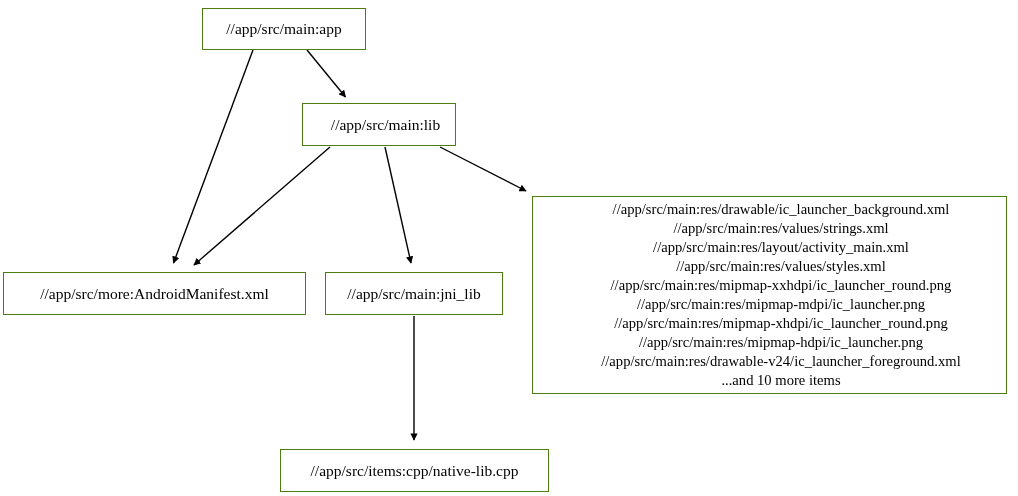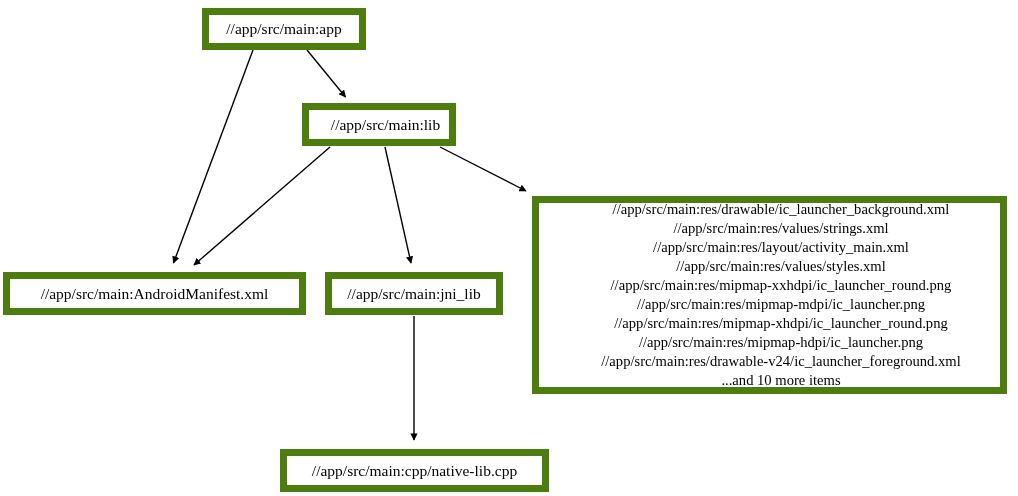--- a/index.html
+++ b/index.html
@@ -19,21 +19,21 @@
     position: absolute;
     left: 0;
     top: 0;
     width: 1018px;
     height: 496px;
     pointer-events: none;
   }
   .node {
     position: absolute;
     box-sizing: border-box;
-    border: 7px solid #4d7c0f;
+    border: 1px solid #4d7c0f;
     background: #ffffff;
     display: flex;
     align-items: center;
     justify-content: center;
     text-align: center;
     color: #000000;
     font-family: "Liberation Serif", "DejaVu Serif", serif;
     font-size: 15.5px;
     line-height: 19.2px;
     white-space: pre;
@@ -88,37 +88,37 @@
 
   <div class="node" style="left:202px; top:8px; width:164px; height:42px;">
     <span class="node-label">//app/src/main:app</span>
   </div>
 
   <div class="node" style="left:302px; top:103px; width:154px; height:43px;padding-left:13px;">
     <span class="node-label">//app/src/main:lib</span>
   </div>
 
   <div class="node" style="left:3px; top:272px; width:303px; height:43px;">
-    <span class="node-label">//app/src/main:AndroidManifest.xml</span>
+    <span class="node-label">//app/src/more:AndroidManifest.xml</span>
   </div>
 
   <div class="node" style="left:325px; top:272px; width:178px; height:43px;">
     <span class="node-label">//app/src/main:jni_lib</span>
   </div>
 
   <div class="node multiline" style="left:532px; top:196px; width:475px; height:198px;">
     <span class="node-label">//app/src/main:res/drawable/ic_launcher_background.xml
 //app/src/main:res/values/strings.xml
 //app/src/main:res/layout/activity_main.xml
 //app/src/main:res/values/styles.xml
 //app/src/main:res/mipmap-xxhdpi/ic_launcher_round.png
 //app/src/main:res/mipmap-mdpi/ic_launcher.png
 //app/src/main:res/mipmap-xhdpi/ic_launcher_round.png
 //app/src/main:res/mipmap-hdpi/ic_launcher.png
 //app/src/main:res/drawable-v24/ic_launcher_foreground.xml
 ...and 10 more items</span>
   </div>
 
   <div class="node" style="left:280px; top:449px; width:269px; height:43px;">
-    <span class="node-label">//app/src/main:cpp/native-lib.cpp</span>
+    <span class="node-label">//app/src/items:cpp/native-lib.cpp</span>
   </div>
 
 </div>
 
 </body></html>

